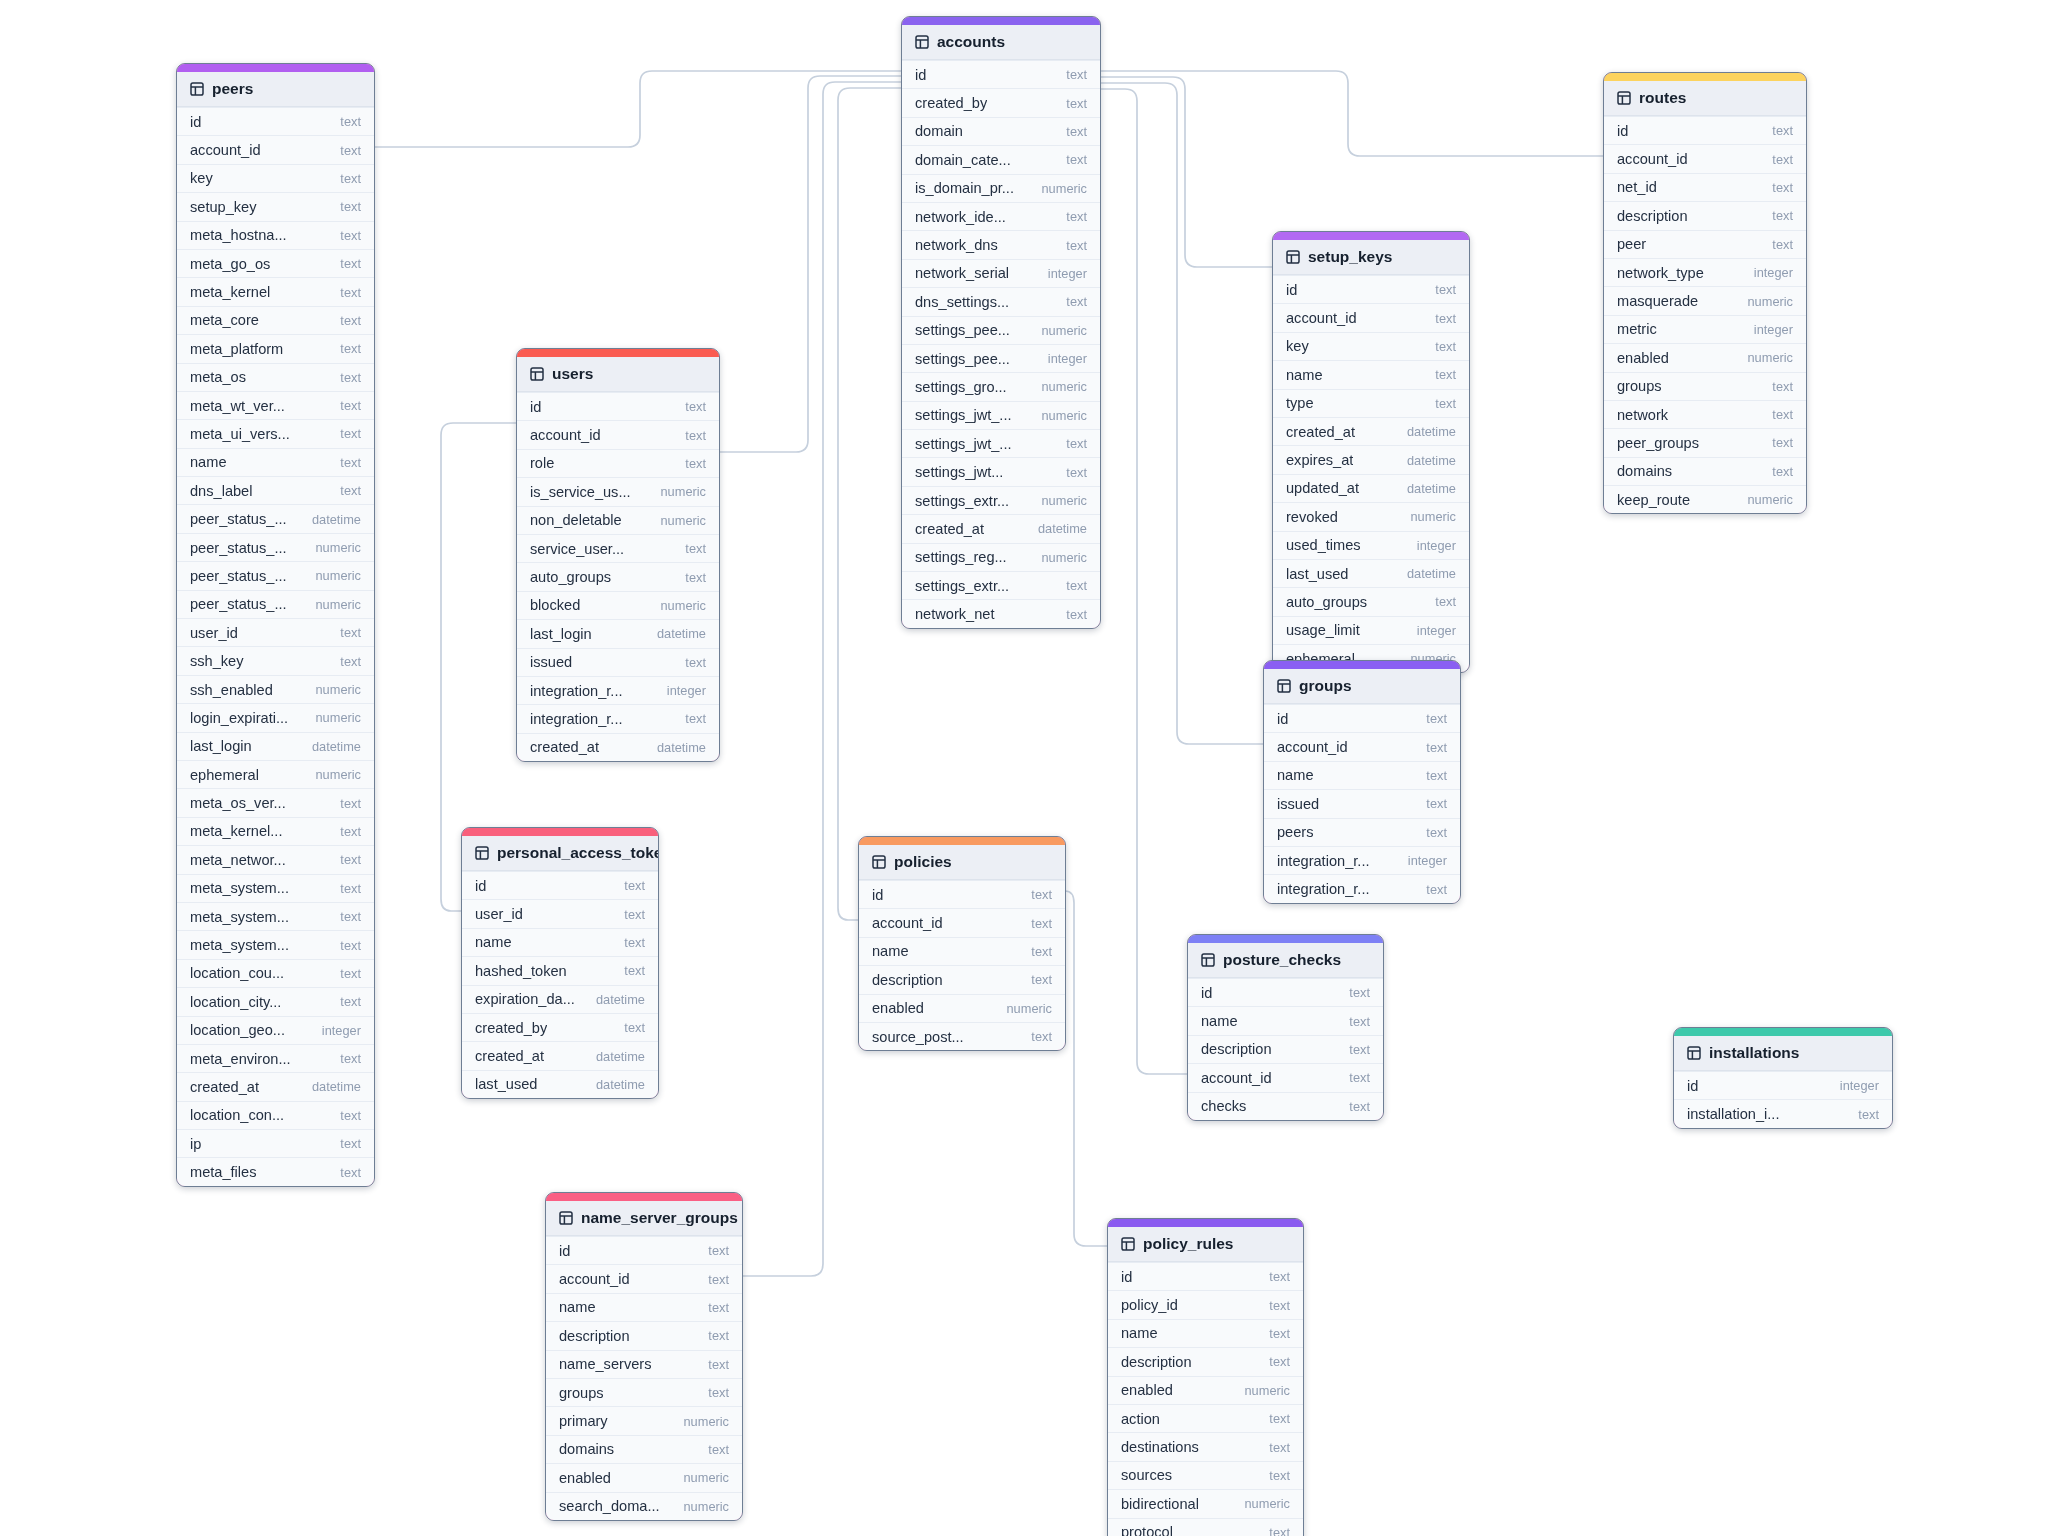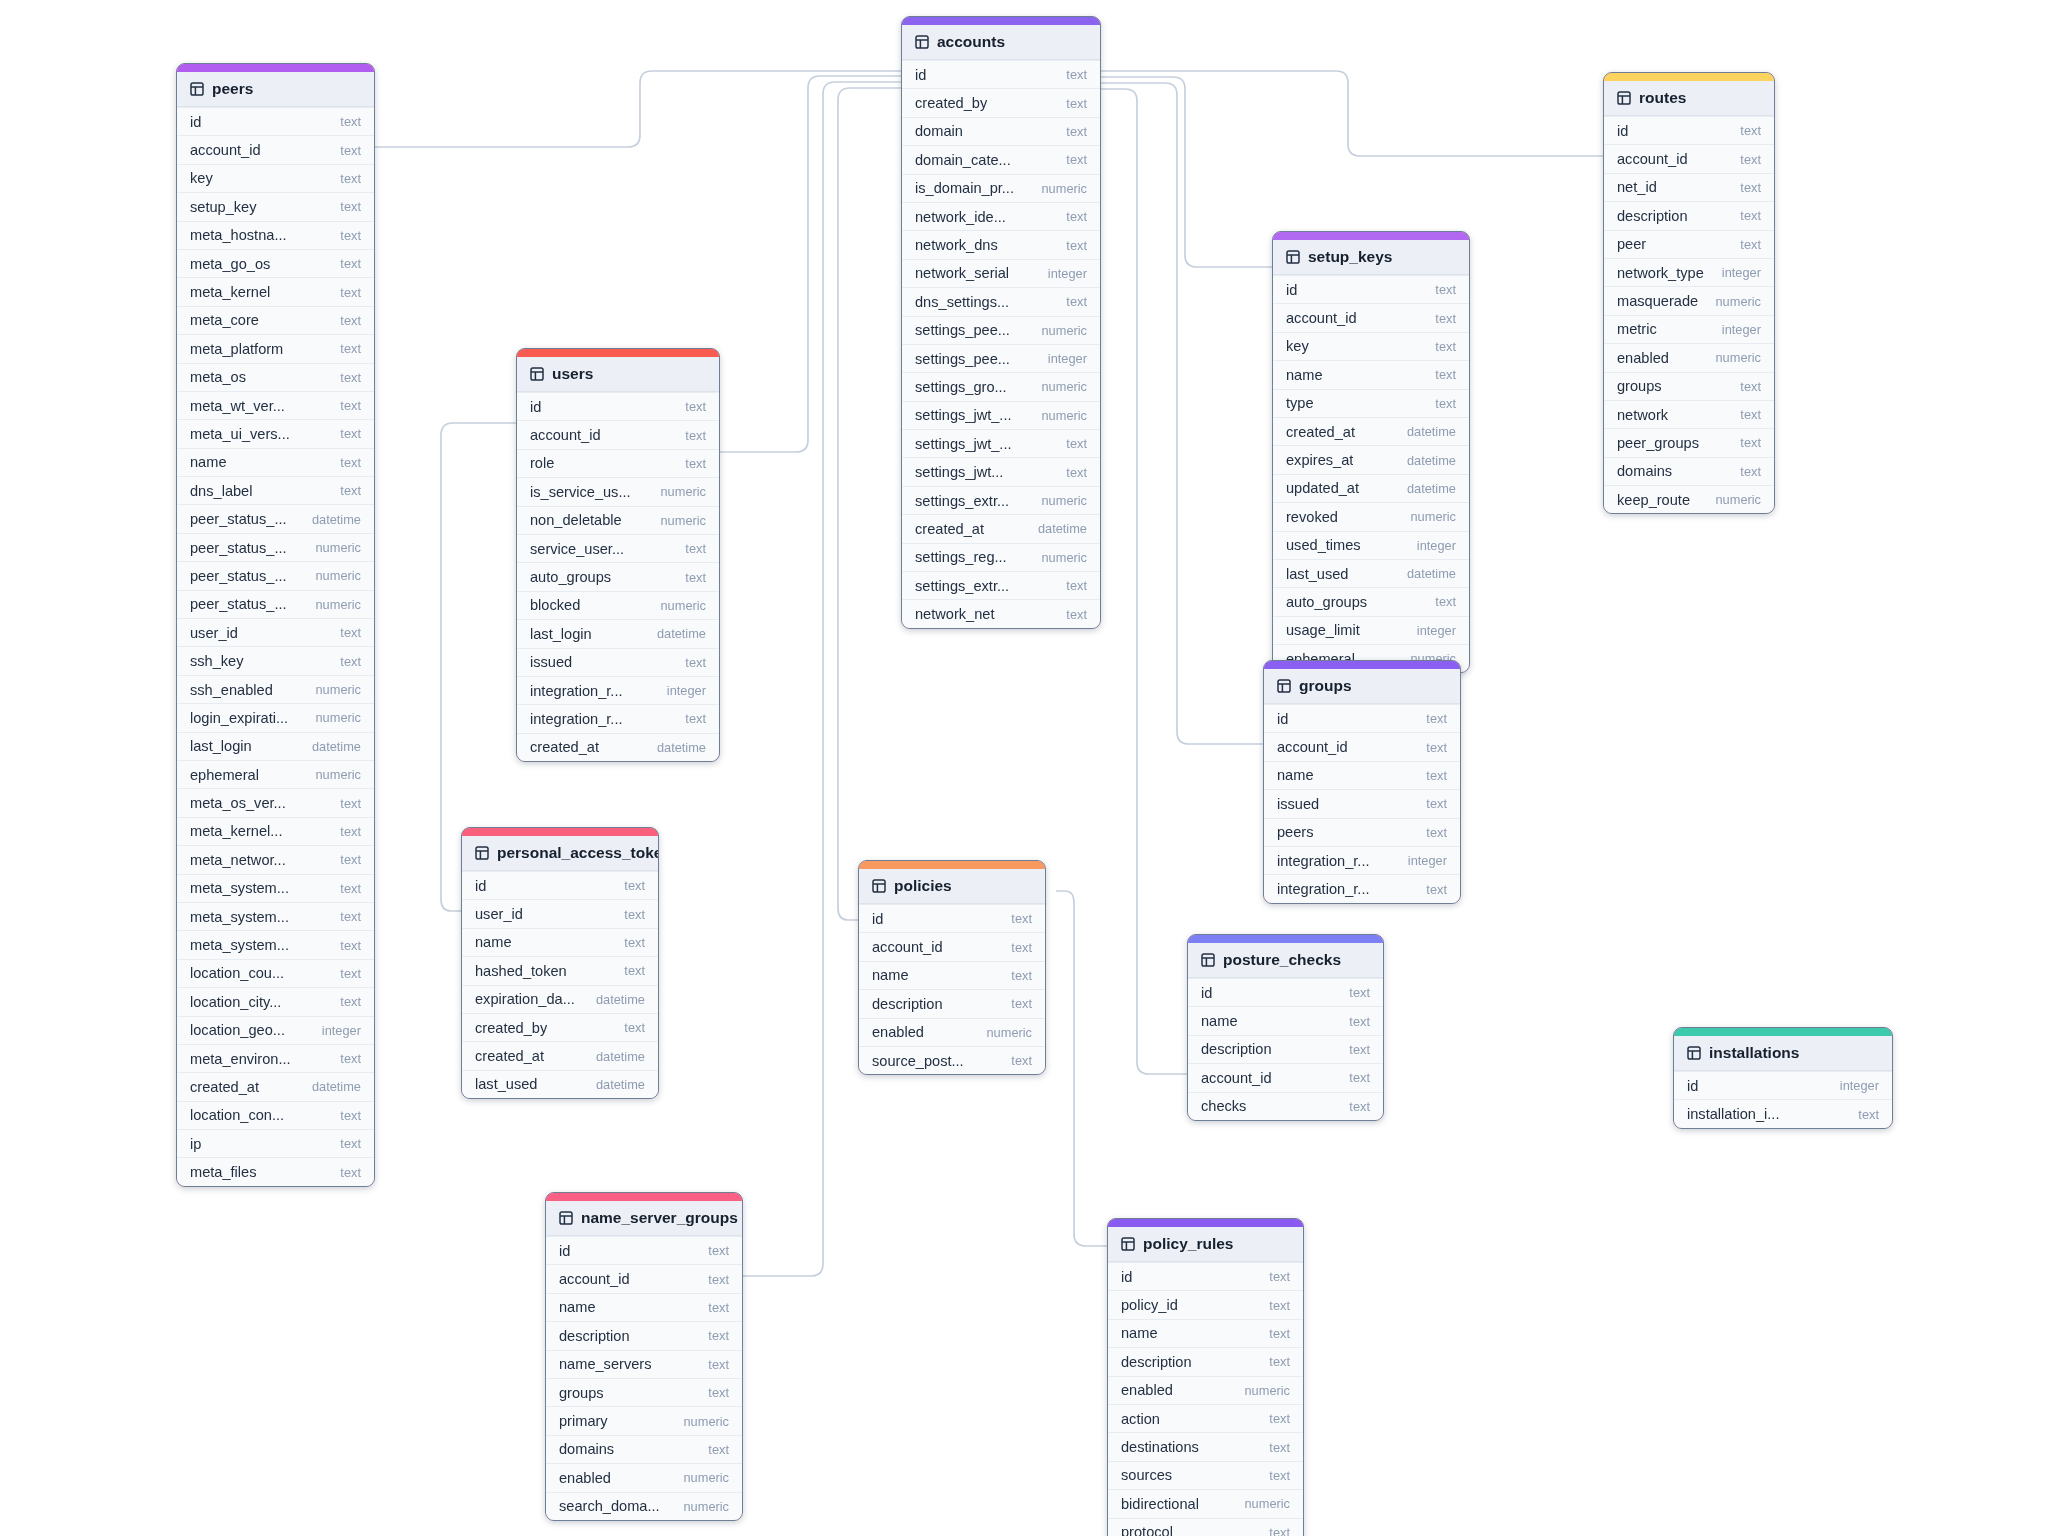--- a/index.html
+++ b/index.html
@@ -461,21 +461,21 @@
       </div>
       <div class="row">
         <span class="fname">enabled</span>
         <span class="ftype">numeric</span>
       </div>
       <div class="row">
         <span class="fname">search_doma...</span>
         <span class="ftype">numeric</span>
       </div>
     </div>
-    <div class="tbl" style="left: 858px; top: 860px; width: 188px;">
+    <div class="tbl" style="left: 858px; top: 836px; width: 208px;">
       <div class="bar" style="background: rgb(248, 154, 96);"></div>
       <div class="head">
         <span class="ticon">
           <svg width="14" height="14" viewBox="0 0 14 14">
             <rect x="1" y="1" width="12" height="12" rx="1.8" fill="none" stroke="#233043" stroke-width="1.5"></rect>
             <line x1="1" y1="5" x2="13" y2="5" stroke="#233043" stroke-width="1.5"></line>
             <line x1="5.4" y1="5" x2="5.4" y2="13" stroke="#233043" stroke-width="1.5"></line>
           </svg>
         </span>
         <span>policies</span>
@@ -698,21 +698,21 @@
       </div>
       <div class="row">
         <span class="fname">protocol</span>
         <span class="ftype">text</span>
       </div>
       <div class="row">
         <span class="fname">ports</span>
         <span class="ftype">text</span>
       </div>
     </div>
-    <div class="tbl" style="left: 1603px; top: 72px; width: 172px;">
+    <div class="tbl" style="left: 1603px; top: 72px; width: 204px;">
       <div class="bar" style="background: rgb(252, 211, 94);"></div>
       <div class="head">
         <span class="ticon">
           <svg width="14" height="14" viewBox="0 0 14 14">
             <rect x="1" y="1" width="12" height="12" rx="1.8" fill="none" stroke="#233043" stroke-width="1.5"></rect>
             <line x1="1" y1="5" x2="13" y2="5" stroke="#233043" stroke-width="1.5"></line>
             <line x1="5.4" y1="5" x2="5.4" y2="13" stroke="#233043" stroke-width="1.5"></line>
           </svg>
         </span>
         <span>routes</span>

